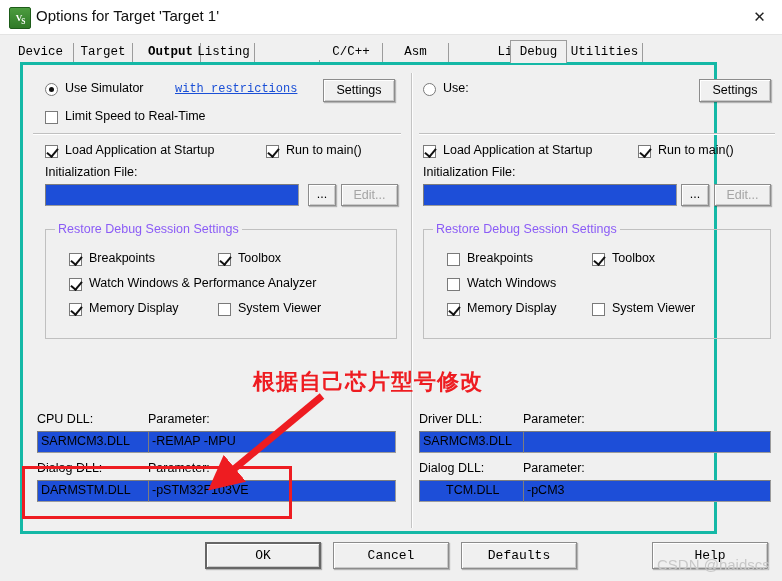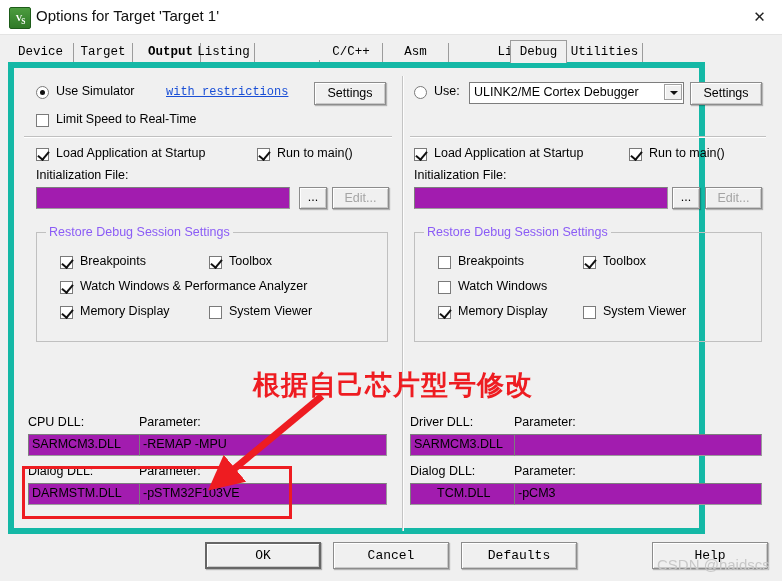--- a/index.html
+++ b/index.html
@@ -58,23 +58,23 @@
   .tab.active{
     top:-2px;height:23px;line-height:23px;
     background:#f0f0f0;
     border:1px solid #9c9c9c;
     border-bottom:none;
     border-right:1px solid #9c9c9c;
     z-index:6;
   }
   
   .page{
-    position:absolute;left:8px;top:62px;width:697px;height:472px;
+    position:absolute;left:20px;top:62px;width:697px;height:472px;
     background:#f0f0f0;
-    border:6px solid #14b8a6;
+    border:3px solid #14b8a6;
     box-sizing:border-box;
   }
   .vdiv{
     position:absolute;left:388px;top:8px;width:1px;height:455px;
     background:#c4c4c4;border-right:1px solid #fdfdfd;
   }
   .hline{
     position:absolute;height:1px;background:#c0c0c0;
     border-bottom:1px solid #ffffff;
   }
@@ -120,21 +120,21 @@
     cursor:default;
   }
   .btn.dlgbtn{
     font-family:"Liberation Mono", monospace;
     font-size:13px;
   }
   .btn.disabled{color:#a4a4a4;}
   .btn.default{border:2px solid #666;}
   .field{
     position:absolute;
-    background:#a21caf;
+    background:#1d4ed8;
     border:1px solid #9b9b9b;
     border-top-color:#7d7d7d;border-left-color:#7d7d7d;
     box-sizing:border-box;
     font-size:12.5px;
     color:#000;
     line-height:18px;
     padding-left:3px;
     white-space:nowrap;
     overflow:hidden;
     font-family:"Liberation Sans", sans-serif;
@@ -160,21 +160,21 @@
     position:absolute;border:1px solid #c0c0c0;
     box-sizing:border-box;
   }
   .group-title{
     position:absolute;background:#f0f0f0;padding:0 3px;
     font-size:12.5px;color:#8b5cf6;white-space:nowrap;
     font-family:"Liberation Sans", sans-serif;
   }
   
   .ann-text{
-    position:absolute;color:#ee1c21;font-size:27px;font-weight:bold;
+    position:absolute;color:#ee1c21;font-size:22px;font-weight:bold;
     font-family:"DejaVu Sans", sans-serif;white-space:nowrap;
     letter-spacing:1px;
   }
   .ann-box{
     position:absolute;border:3px solid #ee1c21;box-sizing:border-box;
   }
   .ann-arrow{position:absolute;left:0;top:0;pointer-events:none;}
   
   .watermark{
     position:absolute;color:#c8c8c8;font-size:15px;
@@ -248,24 +248,20 @@
   <div class="field" style="left:14px;top:366px;width:113px;height:22px;">SARMCM3.DLL</div>
   <div class="field" style="left:125px;top:366px;width:248px;height:22px;">-REMAP -MPU</div>
 
   <div class="lbl" style="left:14px;top:396px;">Dialog DLL:</div>
   <div class="lbl" style="left:125px;top:396px;">Parameter:</div>
   <div class="field" style="left:14px;top:415px;width:113px;height:22px;">DARMSTM.DLL</div>
   <div class="field" style="left:125px;top:415px;width:248px;height:22px;">-pSTM32F103VE</div>
 
   <div class="radio" style="left:400px;top:18px;"></div>
   <div class="lbl" style="left:420px;top:16px;">Use:</div>
-  <div class="combo" style="left:455px;top:14px;width:215px;height:22px;">
-    <span>ULINK2/ME Cortex Debugger</span>
-    <span class="combo-arrow"></span>
-  </div>
   <div class="btn" style="left:676px;top:14px;width:72px;height:23px;line-height:21px;">Settings</div>
 
   <div class="hline" style="left:396px;top:68px;width:356px;"></div>
 
   <div class="chk on" style="left:400px;top:80px;"></div>
   <div class="lbl" style="left:420px;top:78px;">Load Application at Startup</div>
   <div class="chk on" style="left:615px;top:80px;"></div>
   <div class="lbl" style="left:635px;top:78px;">Run to main()</div>
 
   <div class="lbl" style="left:400px;top:100px;">Initialization File:</div>

